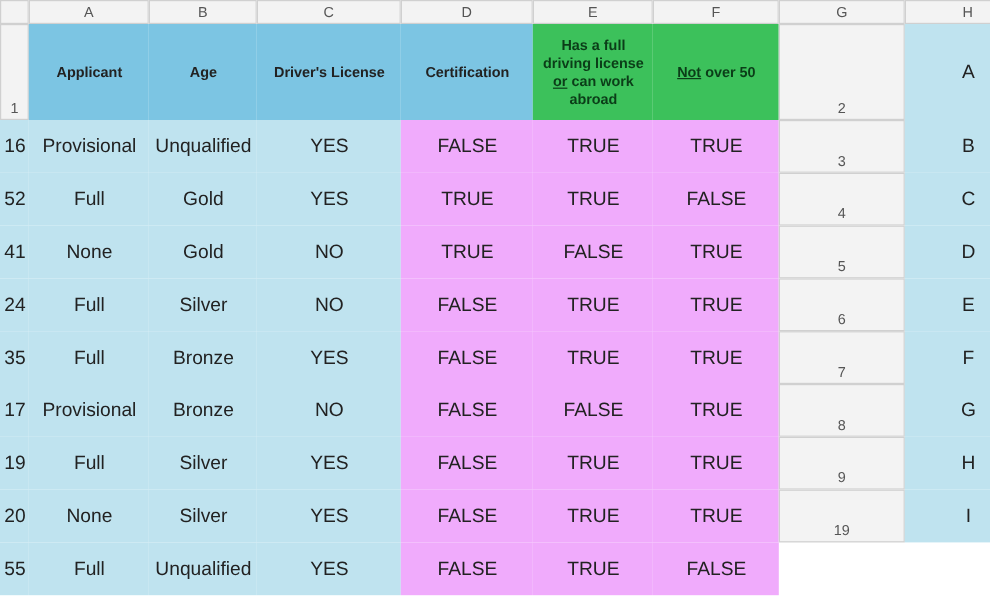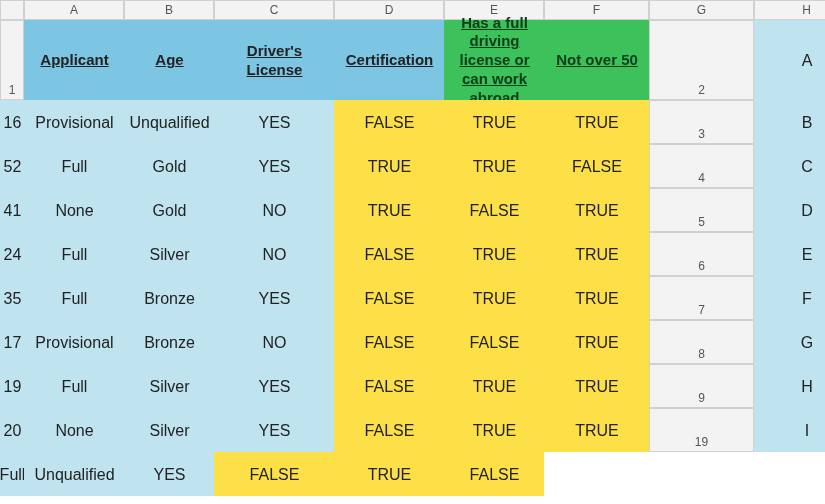--- a/index.html
+++ b/index.html
@@ -46,28 +46,27 @@
     border-top: 1px solid rgba(0,0,0,0);
     border-left: 1px solid rgba(0,0,0,0);
     display: flex;
     align-items: center;
     justify-content: center;
     text-align: center;
     padding: 2px 4px;
   }
   .hdr {
     font-weight: 700;
-    font-size: 15px;
+    font-size: 12px;
     line-height: 1.25;
-    text-decoration: underline;
   }
   .blue-hdr { background: #7cc5e3; }
   .blue-cell { background: #bfe3ef; }
   .green-hdr { background: #3cc15b; color: #0b3d18; }
-  .green-cell { background: #fde047; }
+  .green-cell { background: #f0abfc; }
   .big { font-size: 16px; }
   .underline-and { text-decoration: underline; }
 </style>
 </head>
 <body>
 
 <div class="sheet" id="sheet">
 
   <div class="corner"></div>
 <div class="col-head">A</div>
@@ -164,19 +163,20 @@
     <div class="cell big blue-cell">H</div>
     <div class="cell big blue-cell">20</div>
     <div class="cell big blue-cell">None</div>
     <div class="cell big blue-cell">Silver</div>
     <div class="cell big blue-cell">YES</div>
     <div class="cell big green-cell">FALSE</div>
     <div class="cell big green-cell">TRUE</div>
     <div class="cell big green-cell">TRUE</div>
     <div class="row-head">19</div>
     <div class="cell big blue-cell">I</div>
+    <div class="cell big blue-cell">55</div>
     <div class="cell big blue-cell">Full</div>
     <div class="cell big blue-cell">Unqualified</div>
     <div class="cell big blue-cell">YES</div>
     <div class="cell big green-cell">FALSE</div>
     <div class="cell big green-cell">TRUE</div>
     <div class="cell big green-cell">FALSE</div>
   </div>
 
 </body></html>

